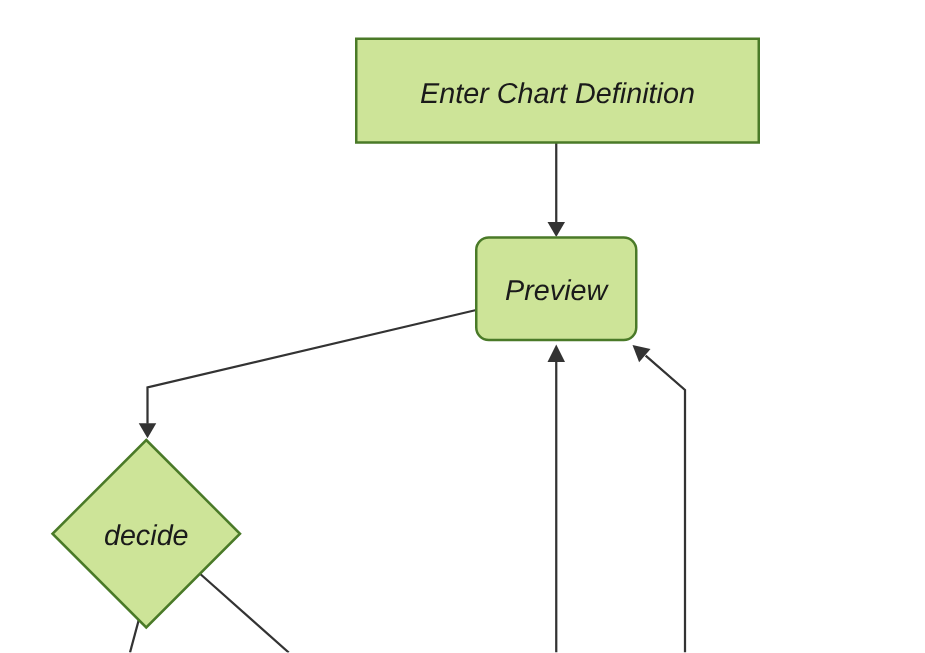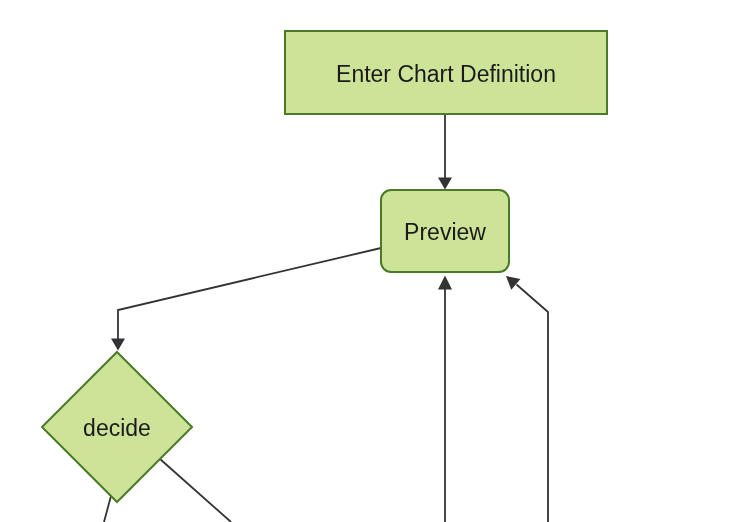--- a/index.html
+++ b/index.html
@@ -9,20 +9,21 @@
   body {
     width: 740px;
     height: 522px;
     overflow: hidden;
     font-family: "Liberation Sans", sans-serif;
   }
   .canvas {
     width: 740px;
     height: 522px;
     position: relative;
+    font-style: italic;
   }
   svg { display: block; }
   .edge-line {
     fill: none;
     stroke-width: 1.8px;
     stroke-linejoin: miter;
   }
   .node-shape {
     stroke-width: 2px;
   }

